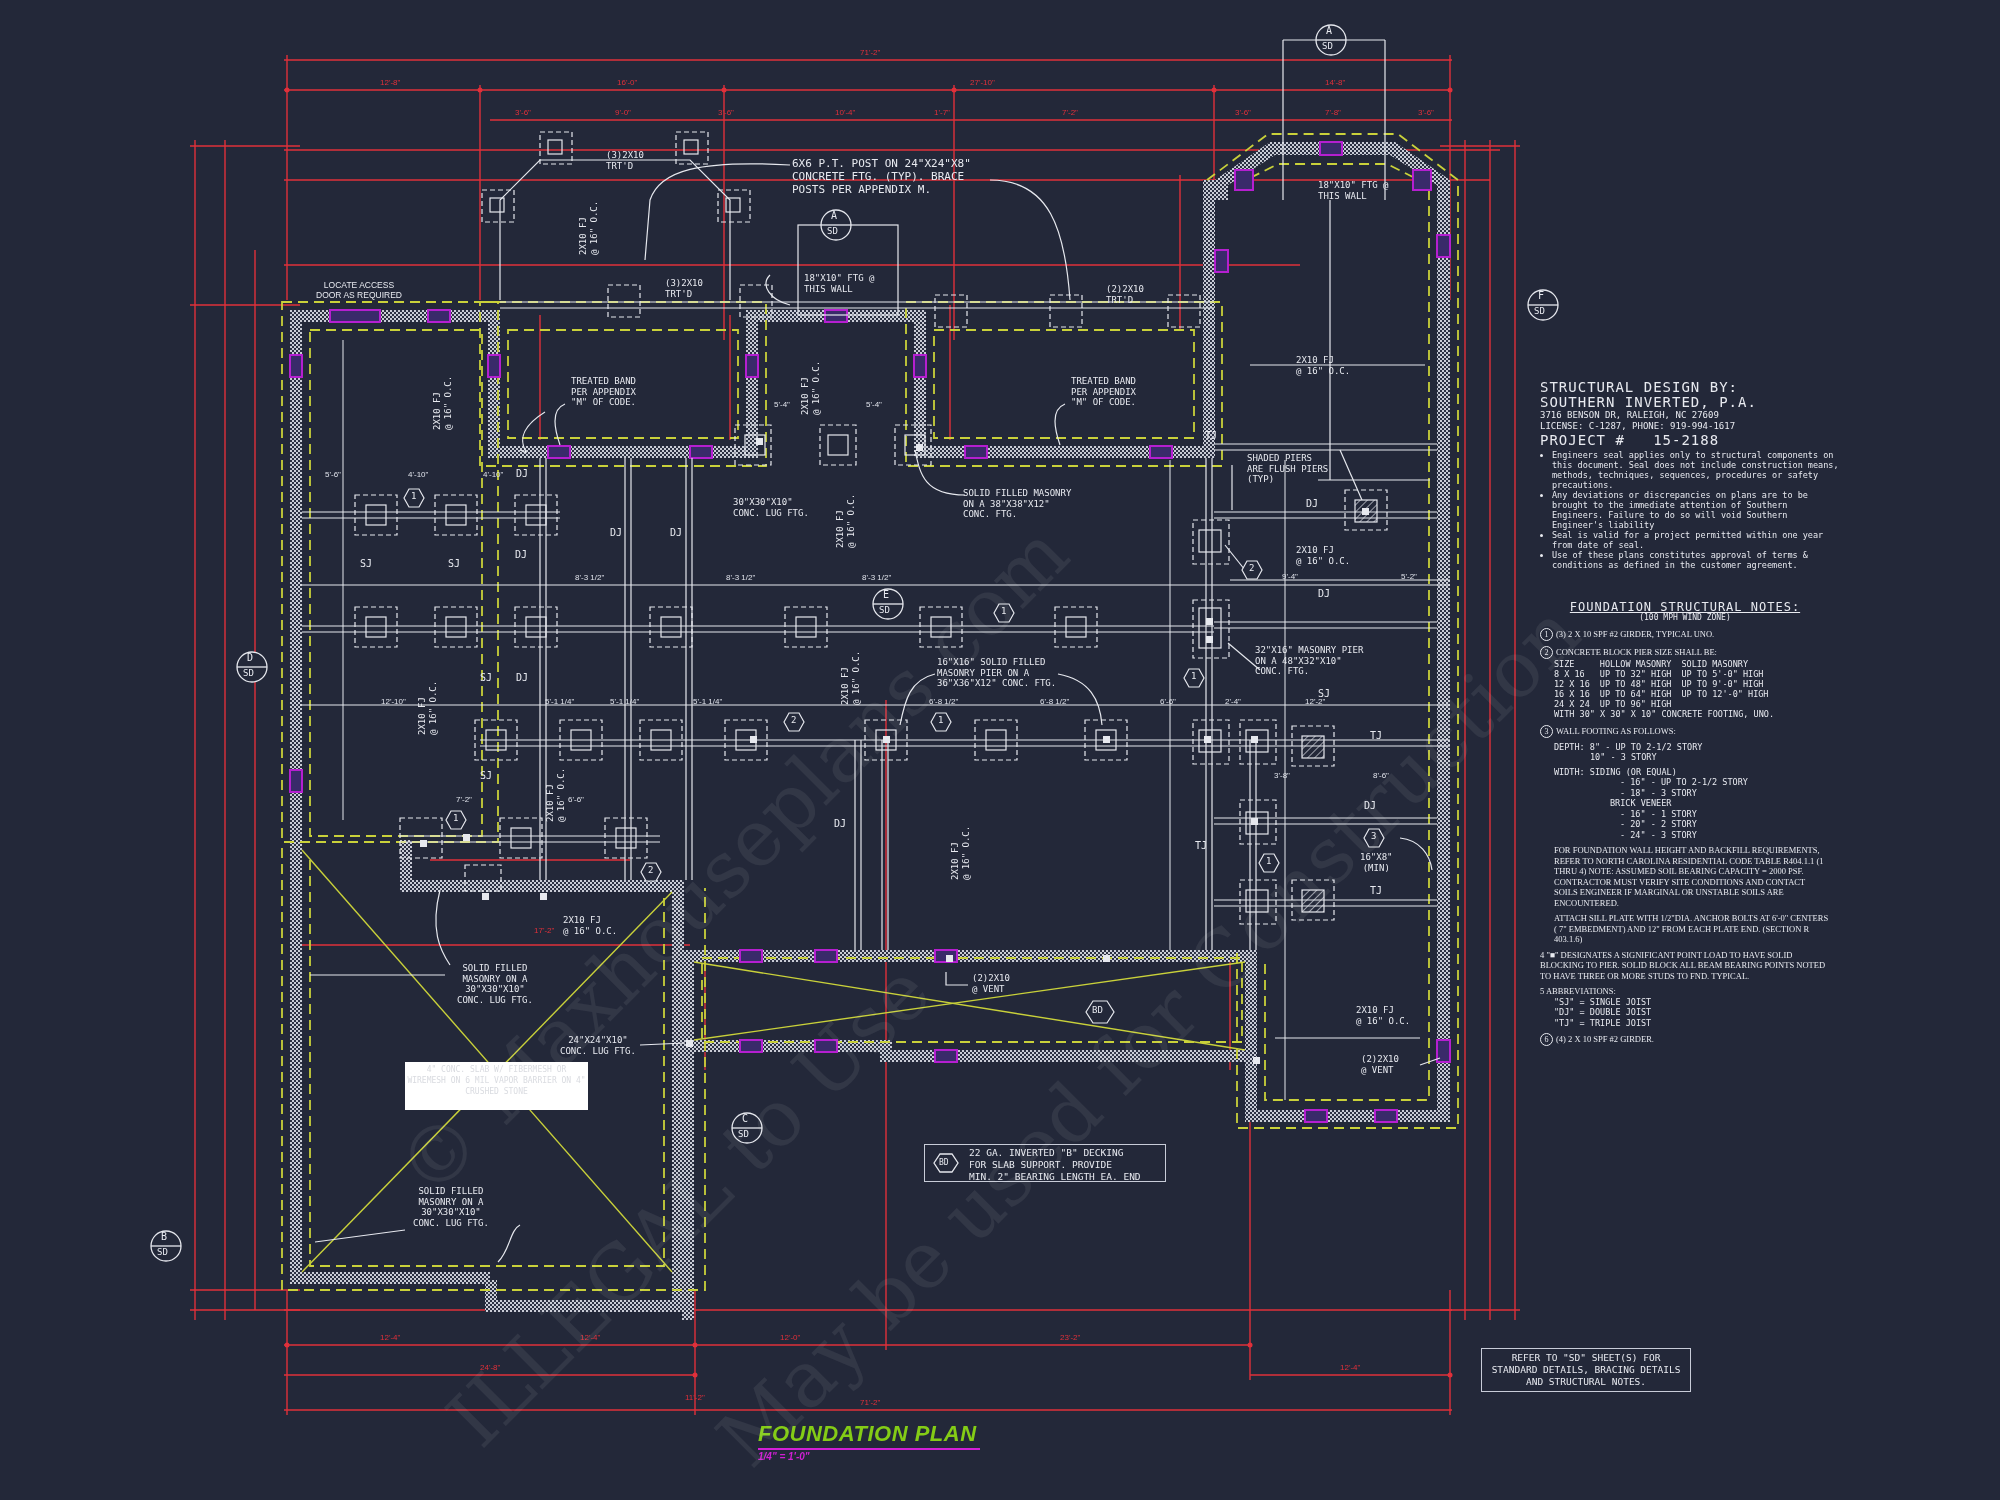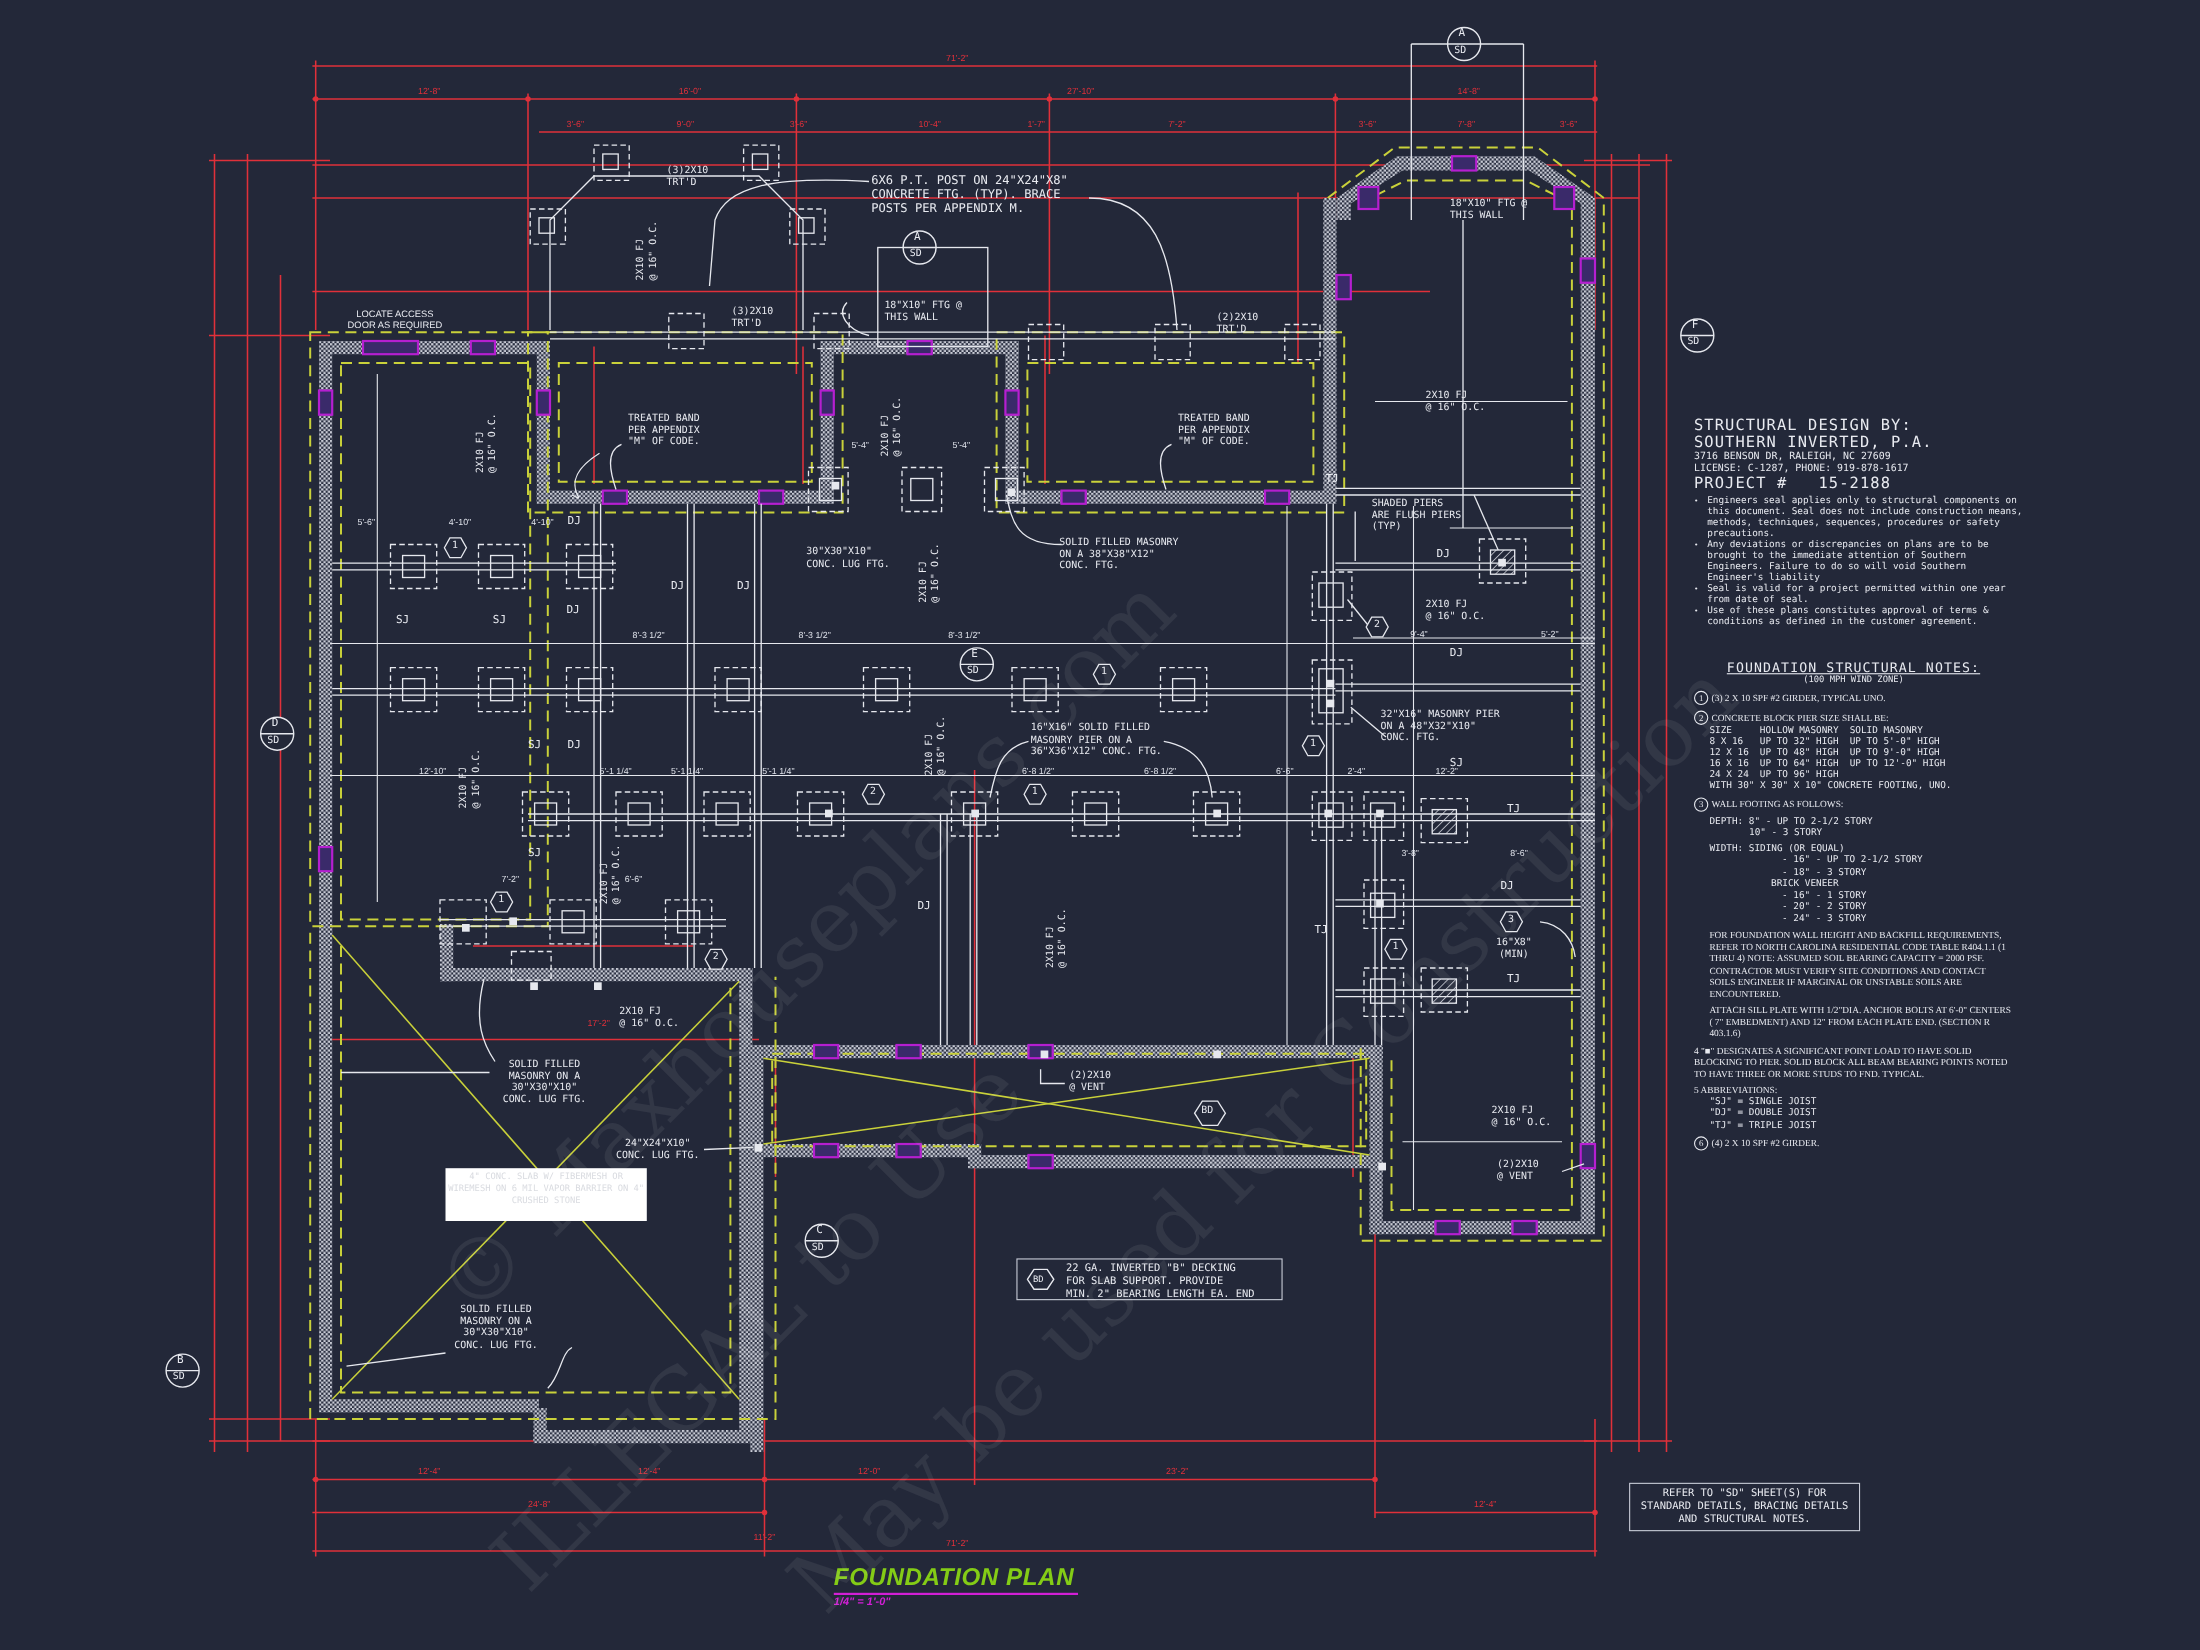--- a/index.html
+++ b/index.html
@@ -600,21 +600,21 @@
   <span class="tag" style="left:14px;top:12px;font-size:8px;">BD</span>
   <div class="txt" style="white-space:pre;">22 GA. INVERTED "B" DECKING
 FOR SLAB SUPPORT. PROVIDE
 MIN. 2" BEARING LENGTH EA. END</div>
 </div>
 
 <div class="sd-block">
   <div class="h">STRUCTURAL DESIGN BY:</div>
   <div class="h">SOUTHERN INVERTED, P.A.</div>
   <div class="addr">3716 BENSON DR, RALEIGH, NC 27609</div>
-  <div class="addr">LICENSE: C-1287, PHONE: 919-878-1617</div>
+  <div class="addr">LICENSE: C-1287, PHONE: 919-994-1617</div>
   <div class="proj" style="white-space:pre;">PROJECT #   15-2188</div>
   <ul>
     <li>Engineers seal applies only to structural components on this document. Seal does not include construction means, methods, techniques, sequences, procedures or safety precautions.</li>
     <li>Any deviations or discrepancies on plans are to be brought to the immediate attention of Southern Engineers. Failure to do so will void Southern Engineer's liability</li>
     <li>Seal is valid for a project permitted within one year from date of seal.</li>
     <li>Use of these plans constitutes approval of terms &amp; conditions as defined in the customer agreement.</li>
   </ul>
 </div>
 
 <div class="fsn">

